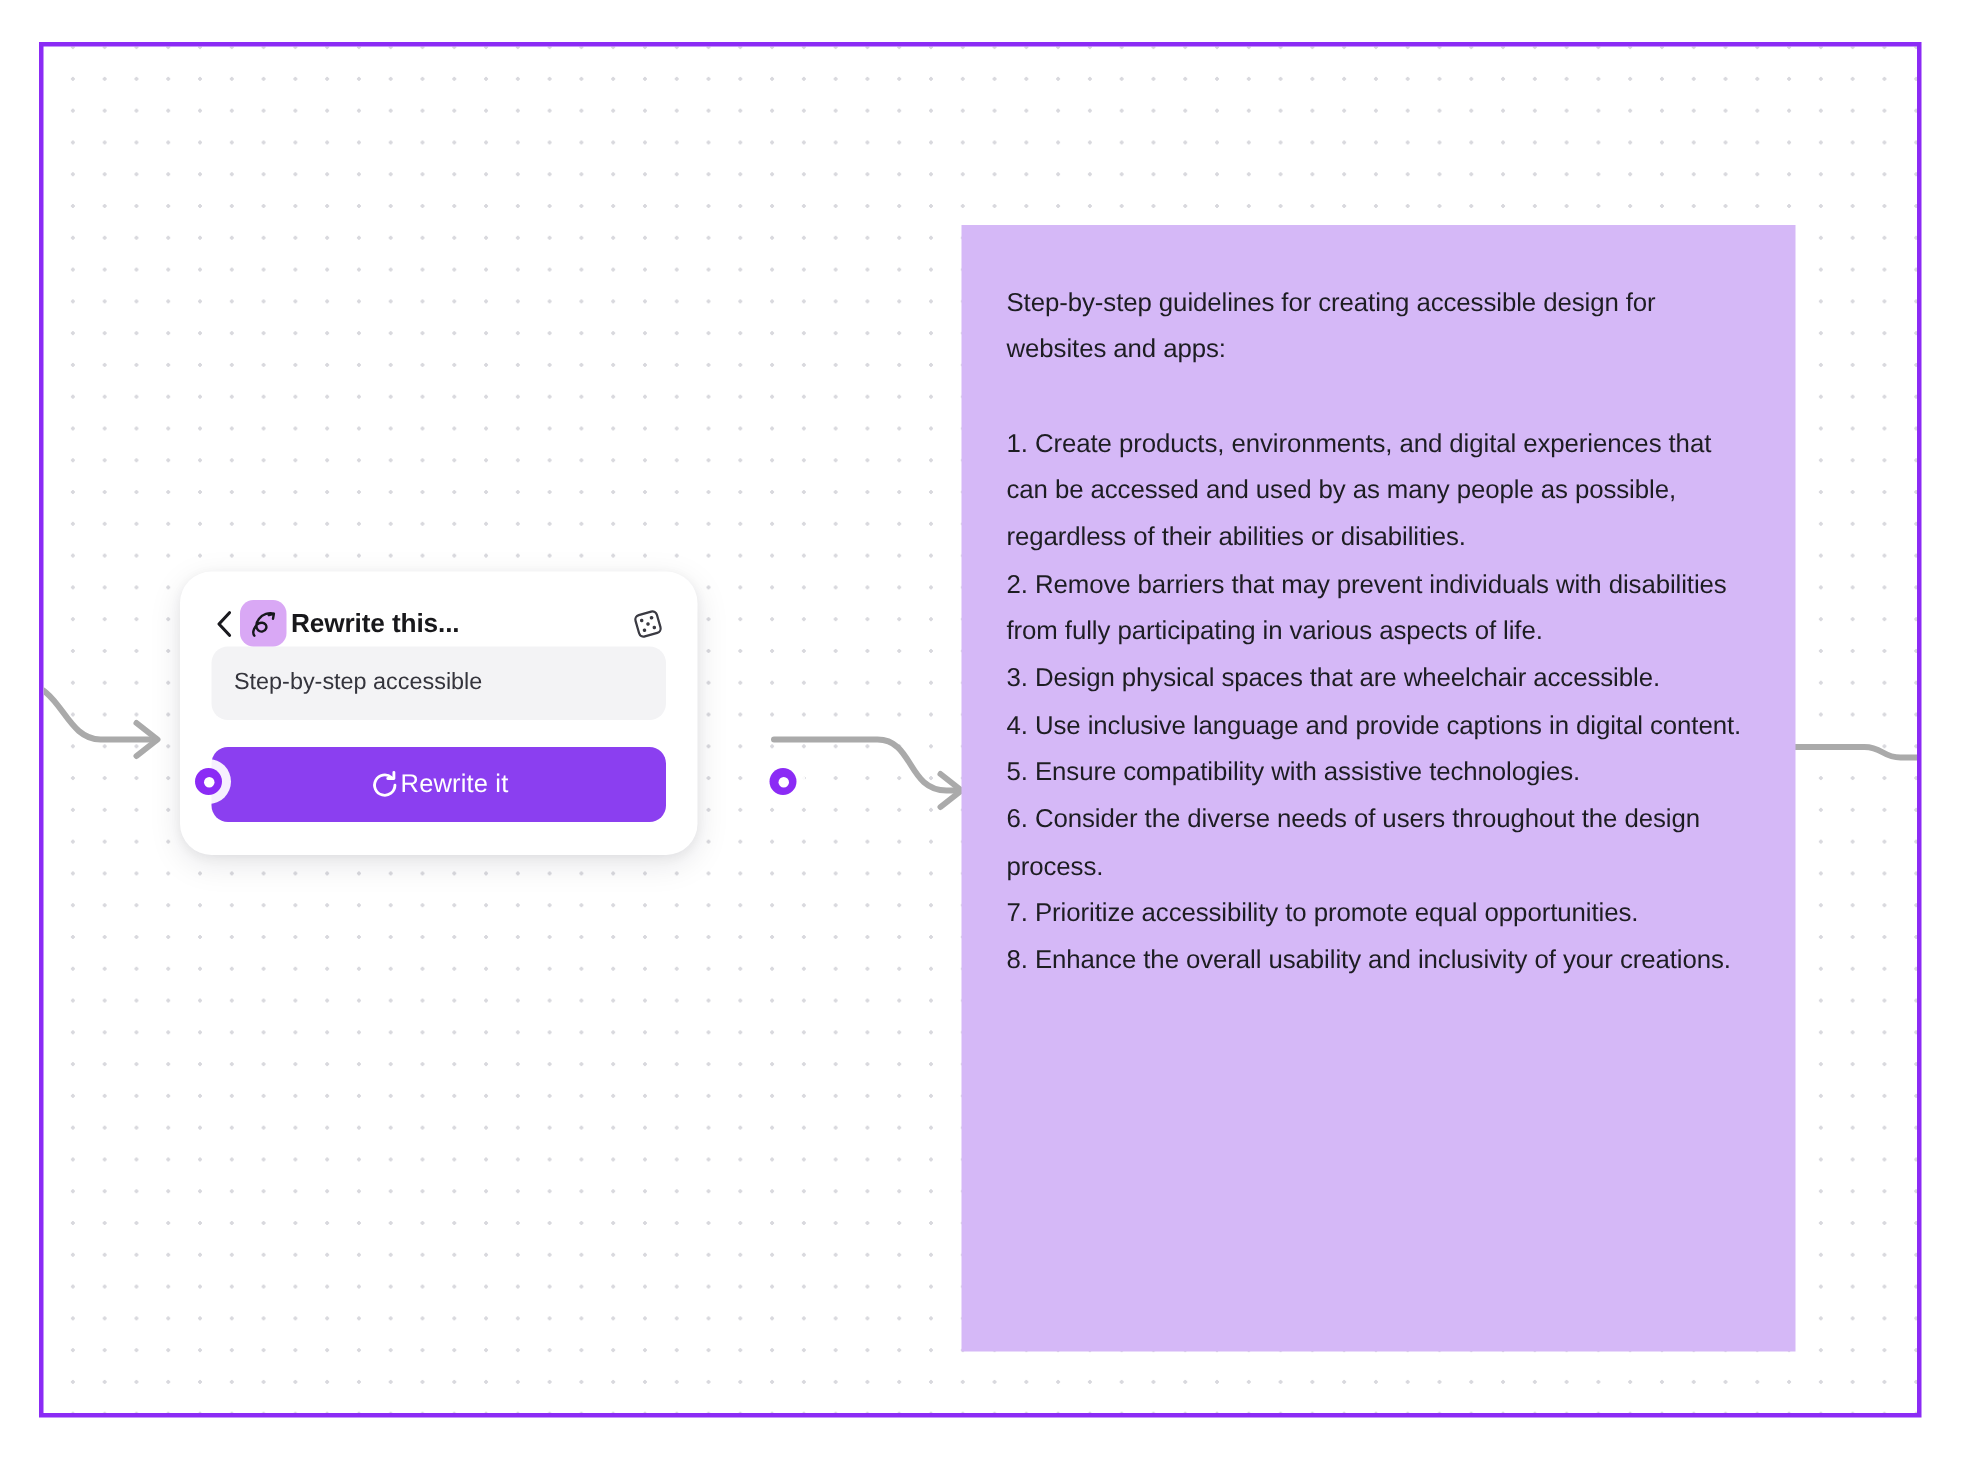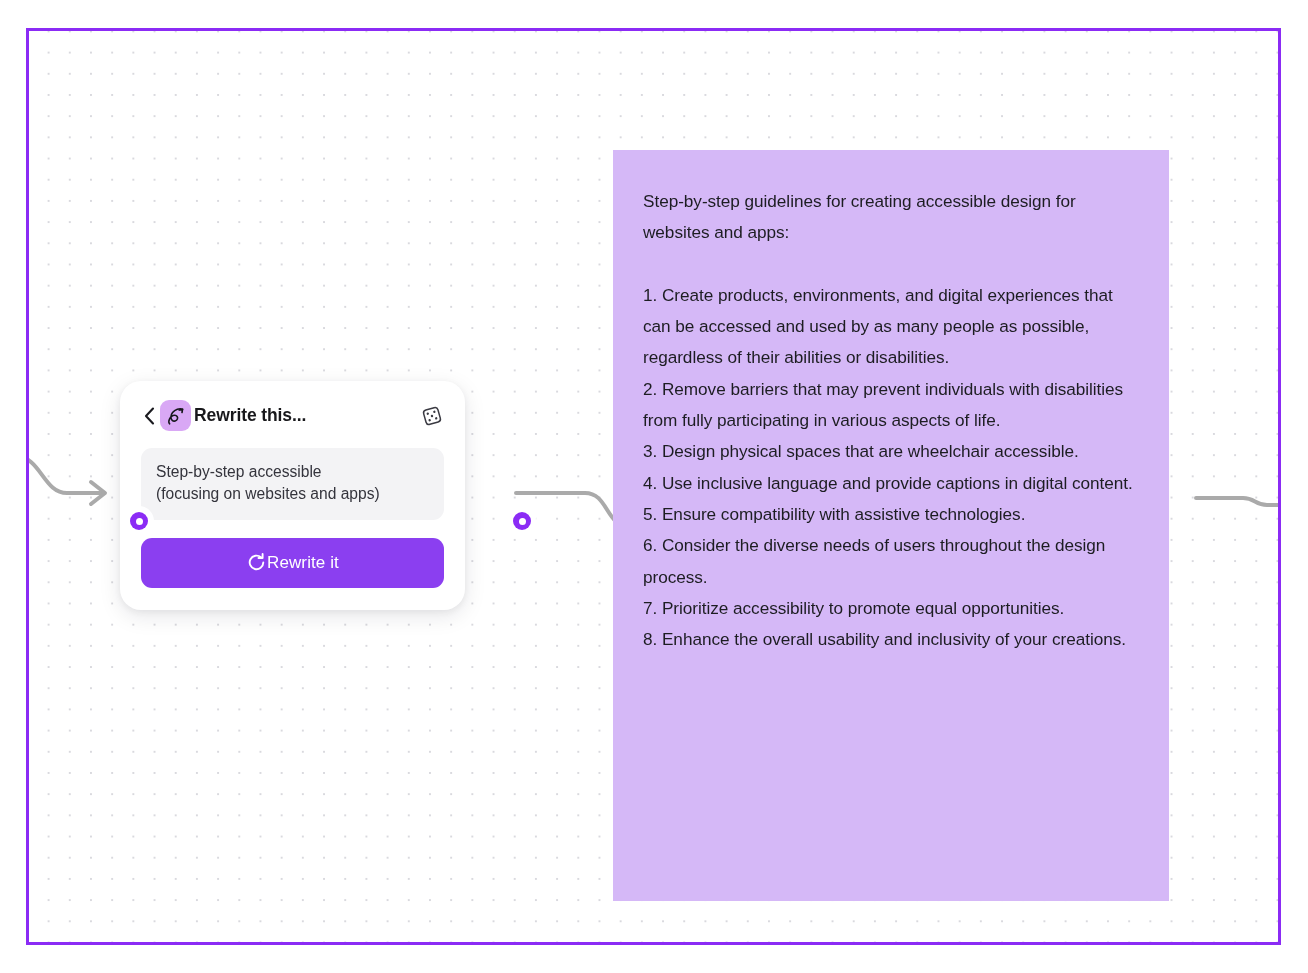--- a/index.html
+++ b/index.html
@@ -58,21 +58,20 @@
     box-shadow: 0 6px 22px rgba(23, 23, 40, 0.10),
                 0 2px 7px rgba(23, 23, 40, 0.06);
     padding: 19px 21px 22px 21px;
     box-sizing: border-box;
   }
 
   .card-header {
     display: flex;
     align-items: center;
     gap: 3px;
-    margin-bottom: 17px;
   }
 
   .back-chevron {
     width: 16px;
     height: 22px;
     flex: 0 0 auto;
     display: flex;
     align-items: center;
     justify-content: center;
     cursor: pointer;
@@ -166,21 +165,21 @@
     height: 7px;
     border-radius: 50%;
     background: #ffffff;
   }
   #node-input  { left: 95px;  top: 475px; }
   #node-output { left: 478px; top: 475px; }
 
   
   #output-panel {
     position: absolute;
-    left: 584px;
+    left: 612px;
     top: 119px;
     width: 556px;
     height: 751px;
     background: #d5b8f7;
     box-sizing: border-box;
     padding: 36px 30px 30px 30px;
   }
   #output-text {
     font-size: 17.2px;
     line-height: 1.82;
@@ -243,21 +242,20 @@
               <circle cx="11" cy="11" r="1.18" fill="#3a3a42"></circle>
               <circle cx="7.6" cy="14.4" r="1.18" fill="#3a3a42"></circle>
               <circle cx="14.4" cy="14.4" r="1.18" fill="#3a3a42"></circle>
             </g>
           </svg>
         </span>
       </div>
 
       <div class="prompt-input">
         <span class="line">Step-by-step accessible</span>
-        <span class="line">(focusing on websites and apps)</span>
       </div>
 
       <button class="rewrite-btn">
         <span style="display:flex;">
           <svg width="21" height="21" viewBox="0 0 21 21" aria-hidden="true">
             <path d="M17.3 10.5 A6.8 6.8 0 1 1 15.0 5.3" fill="none" stroke="#ffffff" stroke-width="1.9" stroke-linecap="round"></path>
             <path d="M16.6 1.9 L16.6 6.0 L12.5 6.0" fill="none" stroke="#ffffff" stroke-width="1.9" stroke-linecap="round" stroke-linejoin="round"></path>
           </svg>
         </span>
         <span class="rewrite-btn-label">Rewrite it</span>

